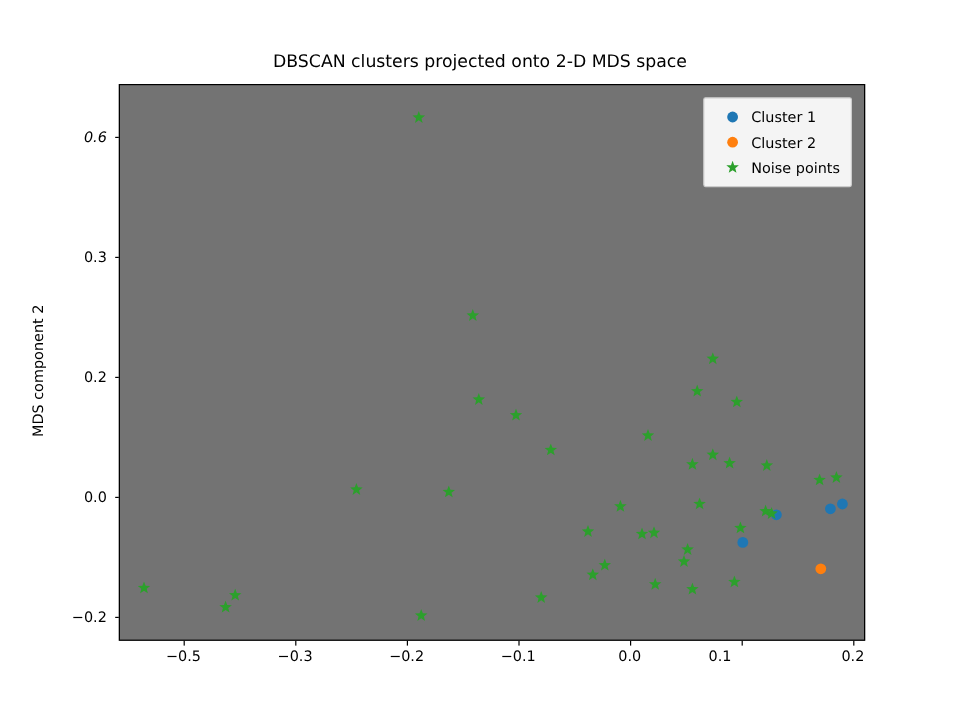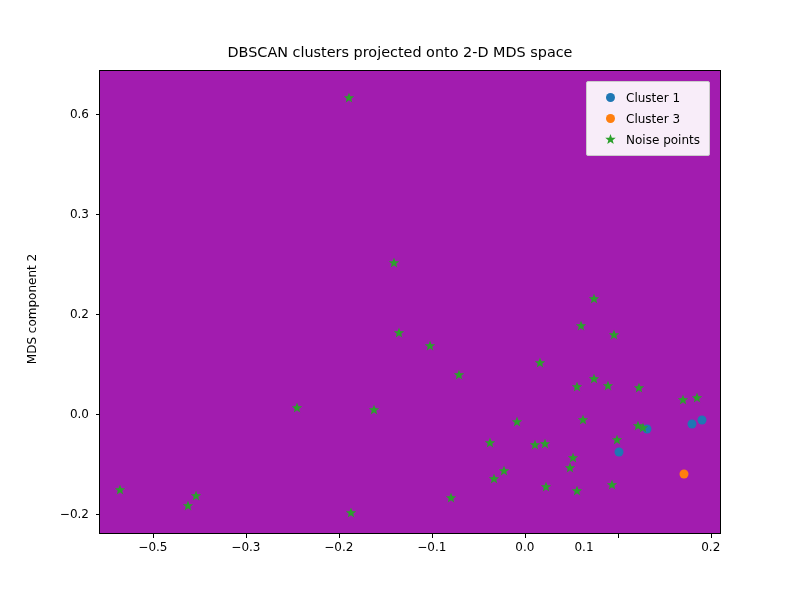--- a/index.html
+++ b/index.html
@@ -31,21 +31,21 @@
   }
   
   #plot-area {
     position: absolute;
     left: 99px;
     top: 70px;
     width: 622px;
     height: 464px;
     border: 1.1px solid #000000;
     box-sizing: border-box;
-    background: #a21caf;
+    background: #737373;
   }
   #points-layer {
     position: absolute;
     left: 0;
     top: 0;
     width: 622px;
     height: 464px;
     overflow: hidden;
   }
   .pt {
@@ -286,21 +286,21 @@
         <div class="legend-row">
           <span class="legend-marker">
             <span class="lmk-dot" style="background: rgb(31, 119, 180);"></span>
           </span>
           <span class="legend-label">Cluster 1</span>
         </div>
         <div class="legend-row">
           <span class="legend-marker">
             <span class="lmk-dot" style="background: rgb(255, 127, 14);"></span>
           </span>
-          <span class="legend-label">Cluster 3</span>
+          <span class="legend-label">Cluster 2</span>
         </div>
         <div class="legend-row">
           <span class="legend-marker">
             <svg width="11" height="11" viewBox="0 0 11 11">
               <polygon points="5.50,0.00 6.86,3.63 10.73,3.80 7.70,6.21 8.73,9.95 5.50,7.81 2.27,9.95 3.30,6.21 0.27,3.80 4.14,3.63" fill="#2ca02c"></polygon>
             </svg>
           </span>
           <span class="legend-label">Noise points</span>
         </div>
       </div>
@@ -311,30 +311,30 @@
       <div class="xticklabel" style="left: 152.93px;">−0.5</div>
       <div class="xtick" style="left: 245.9px;"></div>
       <div class="xticklabel" style="left: 245.9px;">−0.3</div>
       <div class="xtick" style="left: 338.87px;"></div>
       <div class="xticklabel" style="left: 338.87px;">−0.2</div>
       <div class="xtick" style="left: 431.85px;"></div>
       <div class="xticklabel" style="left: 431.85px;">−0.1</div>
       <div class="xtick" style="left: 524.82px;"></div>
       <div class="xticklabel" style="left: 524.82px;">0.0</div>
       <div class="xtick" style="left: 617.8px;"></div>
-      <div class="xticklabel" style="left: 584px;">0.1</div>
+      <div class="xticklabel" style="left: 600px;">0.1</div>
       <div class="xtick" style="left: 710.77px;"></div>
       <div class="xticklabel" style="left: 710.77px;">0.2</div>
       <div class="ytick" style="top: 514px;"></div>
       <div class="yticklabel" style="top: 514px;">−0.2</div>
       <div class="ytick" style="top: 414px;"></div>
       <div class="yticklabel" style="top: 414px;">0.0</div>
       <div class="ytick" style="top: 314px;"></div>
       <div class="yticklabel" style="top: 314px;">0.2</div>
       <div class="ytick" style="top: 214px;"></div>
       <div class="yticklabel" style="top: 214px;">0.3</div>
       <div class="ytick" style="top: 114px;"></div>
-      <div class="yticklabel" style="top: 114px;">0.6</div>
+      <div class="yticklabel" style="top: 114px; font-style: italic;">0.6</div>
     </div>
 
   <div id="ylabel">MDS component 2</div>
 
 </div>
 
 </body></html>

